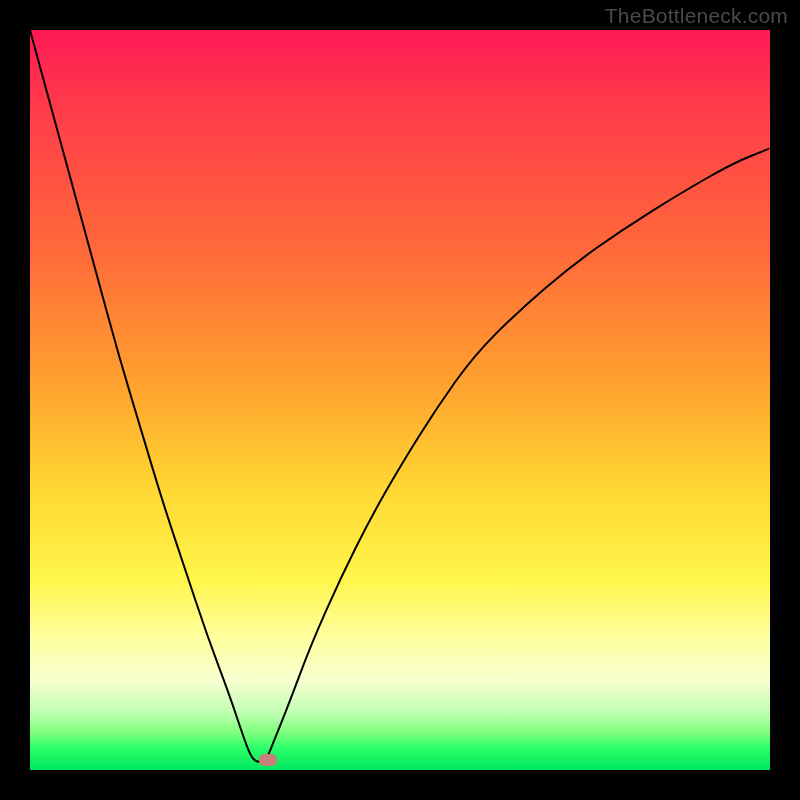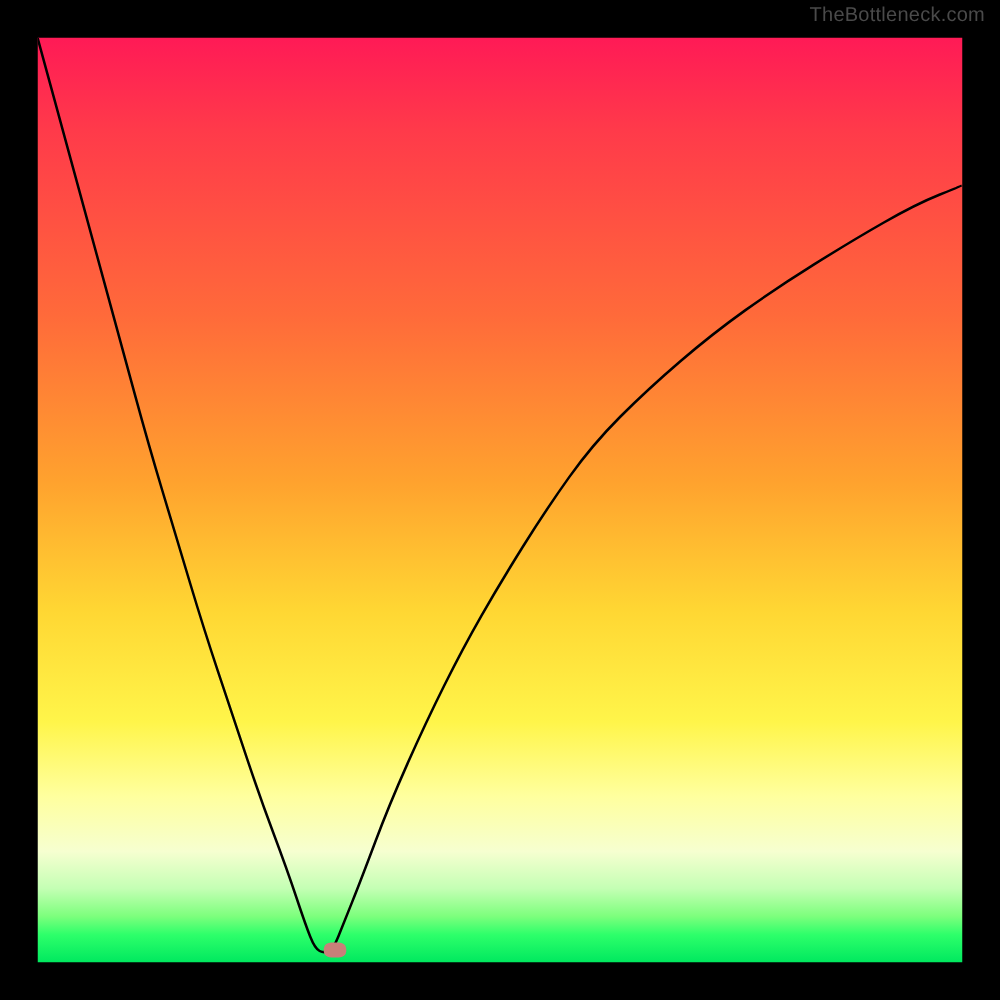--- a/index.html
+++ b/index.html
@@ -53,21 +53,21 @@
     left: 0;
     top: 0;
     width: 100%;
     height: 100%;
   }
   .watermark {
     position: absolute;
     top: 4px;
     right: 12px;
     color: #4a4a4a;
-    font-size: 16px;
+    font-size: 21px;
     font-weight: 500;
     letter-spacing: 0.2px;
   }
   .marker {
     position: absolute;
     width: 18px;
     height: 12px;
     background: #c98079;
     border-radius: 6px / 5px;
     transform: translate(-50%, -50%);

